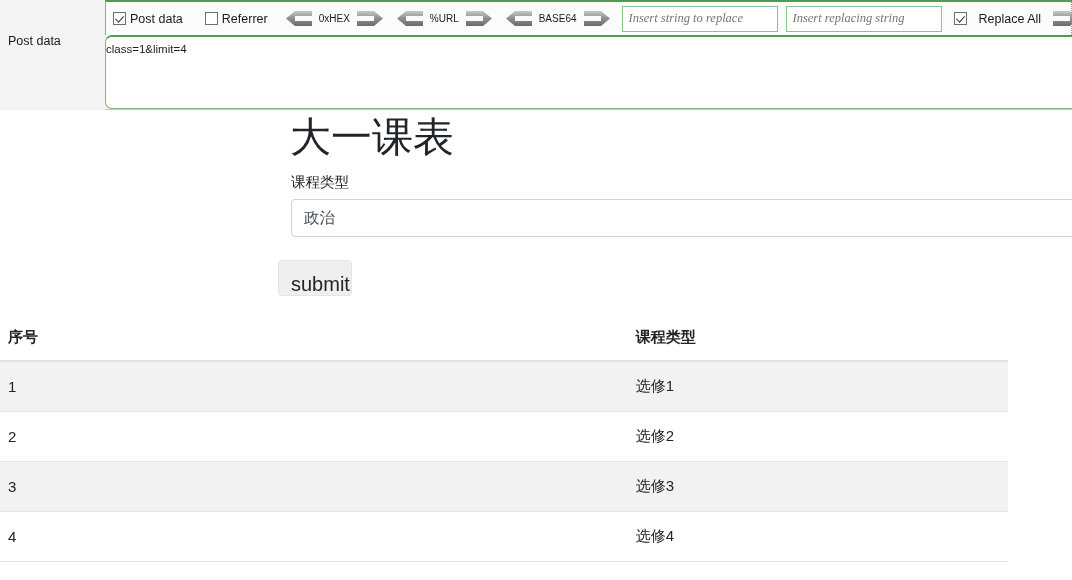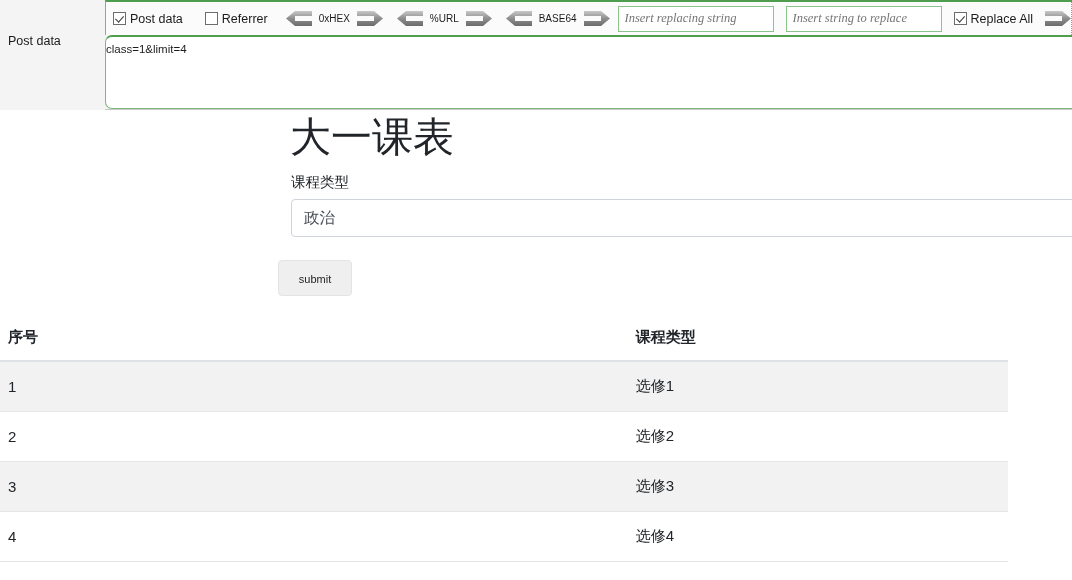--- a/index.html
+++ b/index.html
@@ -168,21 +168,21 @@
   }
 
   #submit-button {
     position: absolute;
     left: 278px; top: 149px;
     width: 74px; height: 36px;
     background: #efefef;
     border: 1px solid #e4e4e4;
     border-radius: 4px;
     font-family: "Liberation Sans", sans-serif;
-    font-size: 11px;
+    font-size: 20px;
     color: #212529;
     cursor: pointer;
     padding: 12px;
   }
 
   
   #results-table {
     position: absolute;
     left: 0; top: 204px;
     width: 1008px;
@@ -265,25 +265,25 @@
     <div class="codec">
       <svg class="arrow" width="26" height="15" viewBox="0 0 26 15">
         <path d="M9,0 L26,0 L26,5 L9,5 Z M0,7.5 L9,0 L9,15 Z M9,10 L26,10 L26,15 L9,15 Z" fill="url(#gL1)"></path>
       </svg>
       <span class="opt-label">BASE64</span>
       <svg class="arrow" width="26" height="15" viewBox="0 0 26 15">
         <path d="M0,0 L17,0 L17,5 L0,5 Z M17,0 L26,7.5 L17,15 Z M0,10 L17,10 L17,15 L0,15 Z" fill="url(#gR1)"></path>
       </svg>
     </div>
 
+    <input id="replace-find" class="replace-input" type="text" placeholder="Insert string to replace" style="">
+
     <input id="replace-with" class="replace-input" type="text" placeholder="Insert replacing string" style="">
 
-    <input id="replace-find" class="replace-input" type="text" placeholder="Insert string to replace" style="">
-
-    <div class="opt" style="margin-left:12px;">
+    <div class="opt" style="margin-left:12px;gap:8px;">
       <span class="cbox checked"></span>
       <span class="opt-label">Replace All</span>
     </div>
 
     <svg class="arrow" style="margin-left:8px;" width="26" height="15" viewBox="0 0 26 15">
       <path d="M0,0 L17,0 L17,5 L0,5 Z M17,0 L26,7.5 L17,15 Z M0,10 L17,10 L17,15 L0,15 Z" fill="url(#gR1)"></path>
     </svg>
   </div>
 
   <textarea id="post-data-textarea" style="">class=1&amp;limit=4</textarea>

